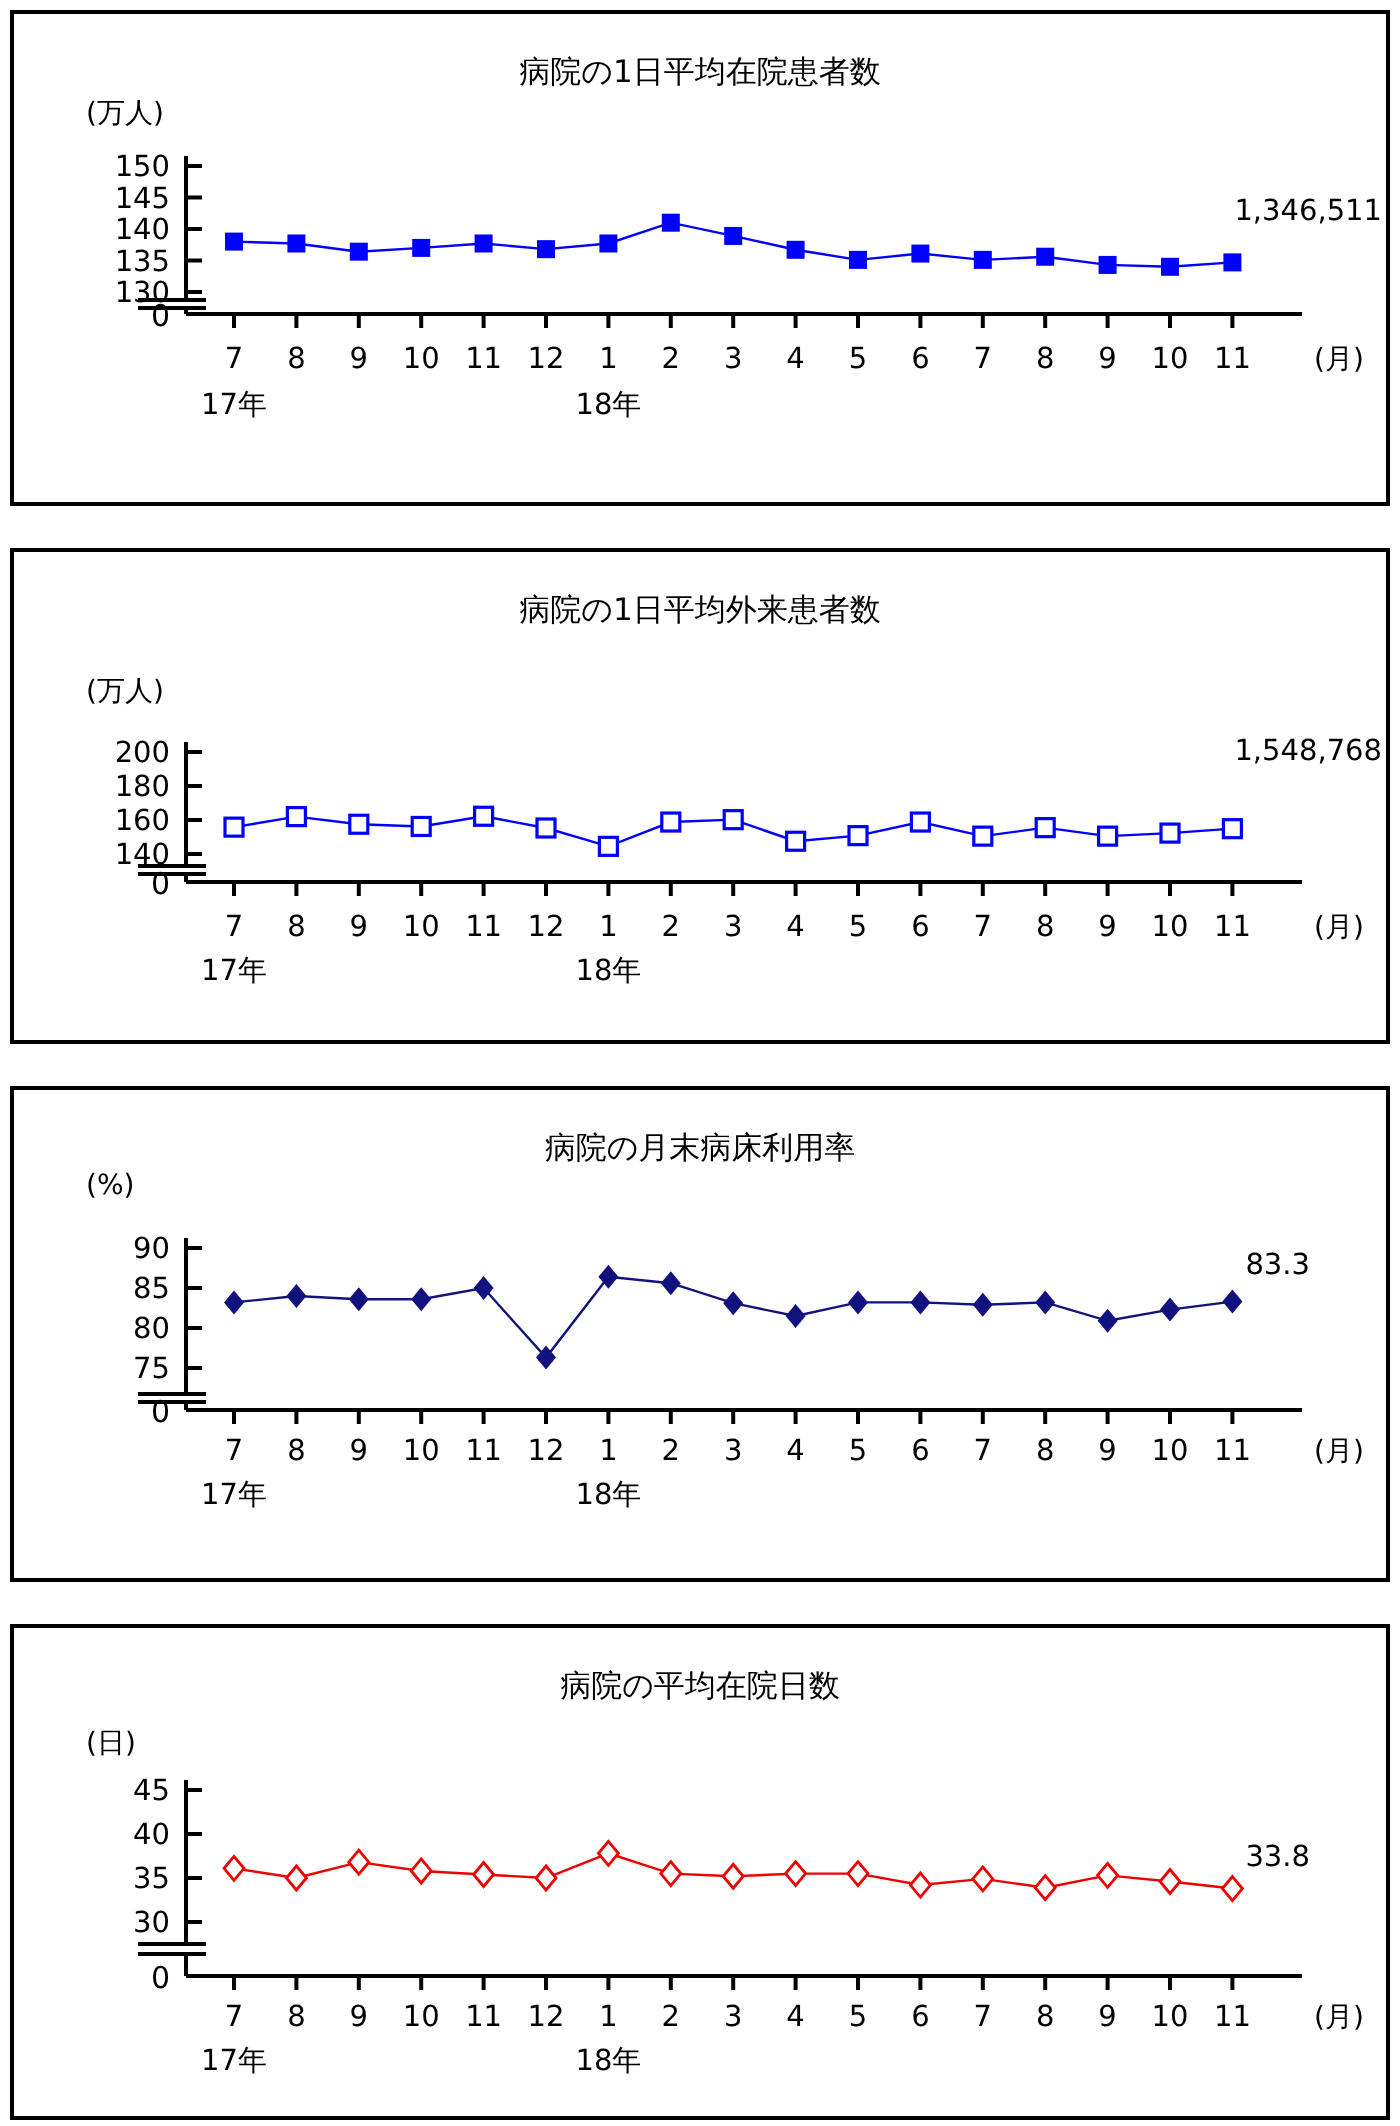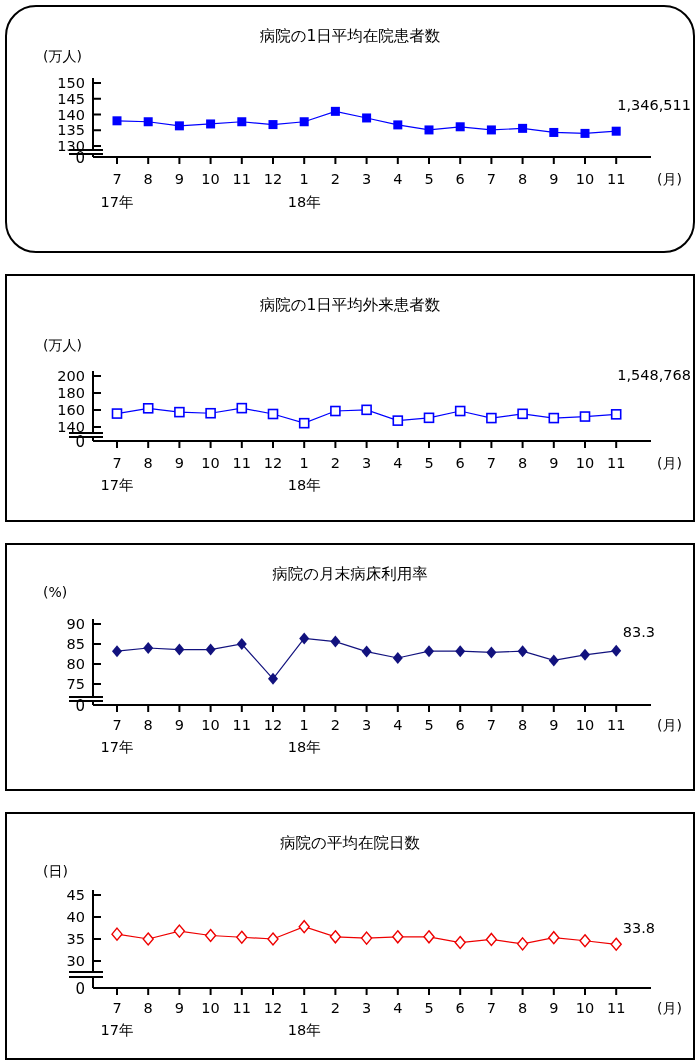--- a/index.html
+++ b/index.html
@@ -5,21 +5,21 @@
   html,body{margin:0;padding:0;background:#ffffff;}
   body{width:700px;height:1063px;font-family:"DejaVu Sans",sans-serif;}
   .panel{
     box-sizing:border-box;
     width:690px;height:248px;
     margin:0 0 21px 5px;
     border:2px solid #000;
     background:#fff;
     overflow:hidden;
   }
-  .panel:first-of-type{margin-top:5px;border-radius:31px;}
+  .panel:first-of-type{margin-top:5px;}
   svg{display:block;}
   svg text{font-family:"DejaVu Sans",sans-serif;fill:#000;}
 </style>
 </head>
 <body>
 
 <div class="panel">
   <svg id="chart-0" width="686" height="244" viewBox="0 0 686 244">
       <text x="343" y="34" text-anchor="middle" font-size="15.5">病院の1日平均在院患者数</text>
       <text x="36" y="54" text-anchor="start" font-size="14">(万人)</text>

